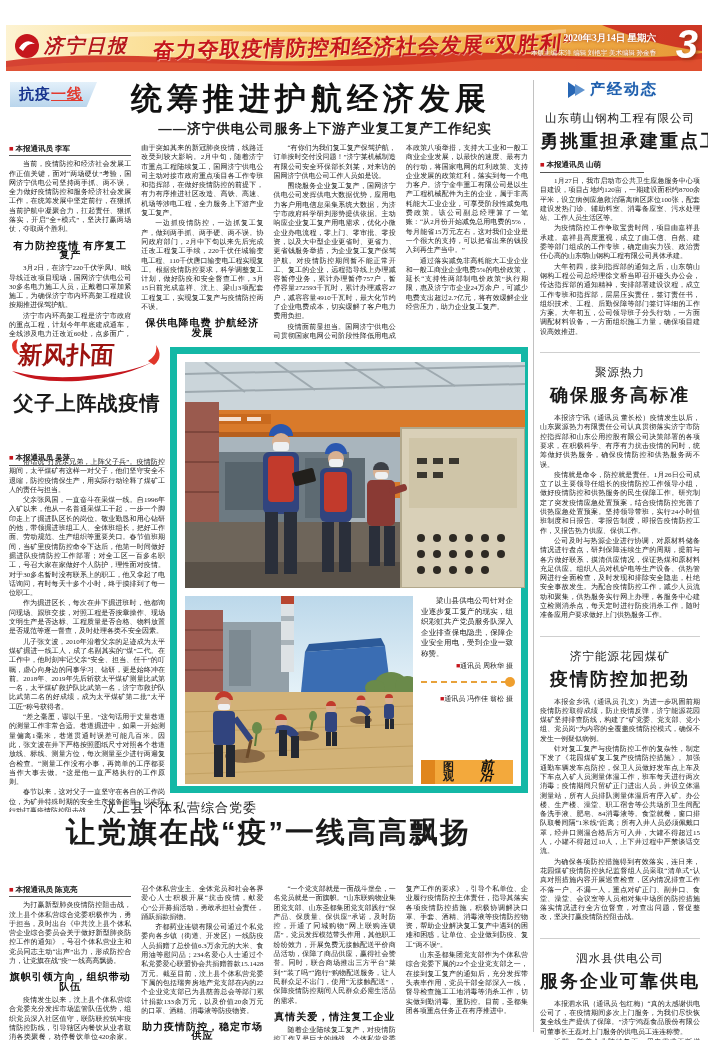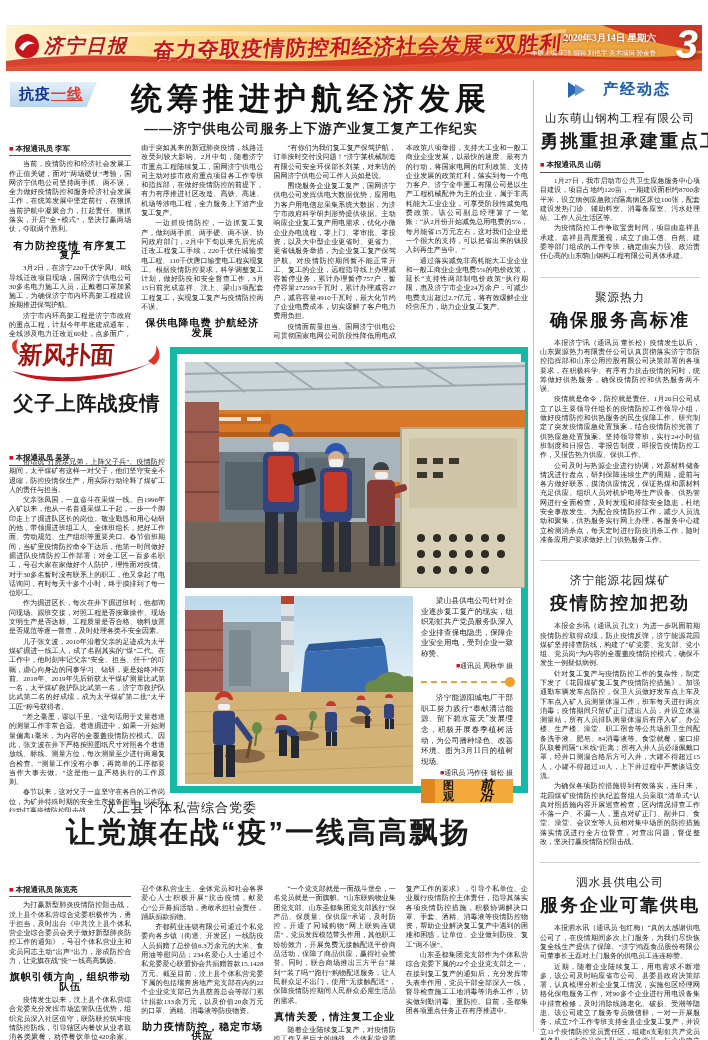--- a/index.html
+++ b/index.html
@@ -37,21 +37,21 @@
   
   .kangyi{ position:absolute; left:10px; top:82px; padding:3px 14px 3px 9px; z-index:2;
     background:linear-gradient(180deg,#e3f0fa,#b9d5ec);
     clip-path:polygon(0 0,100% 0,88% 100%,0 100%);
     font-family:"Liberation Sans",sans-serif; font-weight:bold; font-size:15px; letter-spacing:1px;}
   .kangyi .b{ color:#16338e; } .kangyi .r{ color:#e23a2f;text-decoration:underline; }
   .xinfeng{ position:absolute; left:8px; top:331px; width:152px; height:52px; }
   
   .lead-headline{ position:absolute; left:95px; top:78px; width:432px; text-align:center;
     font-family:"Liberation Sans",sans-serif; font-weight:bold; font-size:31px; letter-spacing:5px; color:#111; white-space:nowrap;}
-  .lead-subtitle{ position:absolute; left:95px; top:120px; width:432px; text-align:center;
+  .lead-subtitle{ position:absolute; left:109px; top:120px; width:432px; text-align:center;
     font-family:"Liberation Sans",sans-serif; font-weight:bold; font-size:13.5px; letter-spacing:1px; color:#222;}
   .colbody{ font-size:7px; line-height:9.3px; text-align:justify; overflow:hidden; color:#222; }
   .colbody p{ text-indent:2em; margin-bottom:1px; }
   .lead-body{ position:absolute; left:9px; top:144px; width:519px; height:201px;
     column-count:4; column-gap:10px; column-fill:auto; }
   .byline-row{ border-bottom:1px solid #555; padding-bottom:2px; margin-bottom:4px;
     font-family:"Liberation Sans",sans-serif; font-weight:bold; font-size:7.5px; }
   .byline-row .mk{ color:#c5161d; margin-right:2px; }
   h3.subhead{ font-family:"Liberation Sans",sans-serif; font-size:10px; font-weight:bold;
     text-align:center; letter-spacing:1px; margin:6px 0 5px; color:#111; }
@@ -80,21 +80,21 @@
   .tuguan .scr{ font-family:"Liberation Serif",serif; font-weight:bold; font-style:italic; font-size:13px; color:#111; }
   
   .party-kicker{ position:absolute; left:103px; top:799px;
     font-family:"Liberation Sans",sans-serif; font-size:13px; color:#222; letter-spacing:1px; }
   .party-headline{ position:absolute; left:9px; top:813px; width:519px; text-align:center;
     font-family:"Liberation Sans",sans-serif; font-weight:bold; font-size:29px; letter-spacing:2px; white-space:nowrap;}
   .party-body{ position:absolute; left:9px; top:885px; width:519px; height:173px;
     column-count:4; column-gap:10px; column-fill:auto; }
   
   .sidebar{ position:absolute; left:540px; top:80px; width:160px; }
-  .chanjing{ display:flex; align-items:center; gap:17px; margin-bottom:12px;padding-left:28px; }
+  .chanjing{ display:flex; align-items:center; gap:4px; margin-bottom:12px;padding-left:28px; }
   .chanjing .txt{ font-family:"Liberation Sans",sans-serif; font-weight:bold; font-size:15px;
     color:#1f5fae; letter-spacing:2px; text-shadow:0 0 1px #9dbede; }
   .sb-article{ margin-bottom:14px; }
   .sb-kicker{ text-align:center; font-family:"Liberation Sans",sans-serif; font-size:11.5px; color:#222; letter-spacing:1px; }
   .sb-headline{ text-align:center; font-family:"Liberation Sans",sans-serif; font-weight:bold;
     font-size:18px; letter-spacing:2px; margin:3px 0 7px; white-space:nowrap; }
   .sb-byline{ width:104px; }
   .sb-rule{ border-top:1px solid #cfcfcf; margin:12px 0; }
   .sb-body{ }
 </style>
@@ -159,21 +159,21 @@
     <path d="M140,30 Q150,24 148,14 Q156,26 146,34 Z" fill="#e0362a"></path>
     <text x="12" y="32" font-family="Liberation Sans, sans-serif" font-size="24" font-weight="bold" fill="#9c1310" transform="skewX(-4)">新风扑面</text>
   </svg>
   <div class="family-headline">父子上阵战疫情</div>
   <div class="family-byline byline-row"><span class="mk">■</span><span>本报通讯员 吴萍</span></div>
   <div class="family-body colbody">
       <p>俗话说“打虎亲兄弟，上阵父子兵”。疫情防控期间，太平煤矿有这样一对父子，他们坚守安全不退缩，防控疫情保生产，用实际行动诠释了煤矿工人的责任与担当。</p>
       <p>父亲张凤国，一直奋斗在采煤一线。自1996年入矿以来，他从一名普通采煤工干起，一步一个脚印走上了掘进队区长的岗位。敬业勤恳和用心钻研的他，带领掘进班组工人、全体班组长，把好工作面、劳动规范、生产组织等重要关口。春节值班期间，当矿里疫情防控命令下达后，他第一时间做好掘进队疫情防控工作部署；对全工区一百多名职工，号召大家在家做好个人防护，理性面对疫情。对于30多名暂时没有联系上的职工，他又拿起了电话询问，有时每天十多个小时，终于摸排到了每一位职工。</p>
       <p>作为掘进区长，每次在井下掘进班时，他都询问现场、跟班交接，对照工程是否按章操作、现场文明生产是否达标、工程质量是否合格、物料放置是否规范等逐一督查，及时处理各类不安全因素。</p>
       <p>儿子张文波，2010年沿着父亲的足迹成为太平煤矿掘进一线工人，成了名副其实的“煤”二代。在工作中，他时刻牢记父亲“安全、担当、任干”的叮嘱，虚心向身边的同事学习、钻研，更是始终冲在前。2018年、2019年先后斩获太平煤矿测量比武第一名，太平煤矿救护队比武第一名，济宁市救护队比武第二名的好成绩，成为太平煤矿第二批“太平工匠”称号获得者。</p>
-      <p>“差之毫厘，谬以千里。”这句话用于丈量巷道的测量工作非常合适。巷道掘进中，如果一开始测量偏离1毫米，为内容的全覆盖疫情防控模式。因此，张文波在井下严格按照图纸尺寸对照各个巷道放线、标线、测量方位，每次测量至少进行两遍复合检查。“测量工作没有小事，再简单的工序都要当作大事去做。”这是他一直严格执行的工作原则。</p>
+      <p>“差之毫厘，谬以千里。”这句话用于丈量巷道的测量工作非常合适。巷道掘进中，如果一开始测量偏离1毫米，巷道贯通时误差可能几百米。因此，张文波在井下严格按照图纸尺寸对照各个巷道放线、标线、测量方位，每次测量至少进行两遍复合检查。“测量工作没有小事，再简单的工序都要当作大事去做。”这是他一直严格执行的工作原则。</p>
       <p>春节以来，这对父子一直坚守在各自的工作岗位，为矿井特殊时期的安全生产储备能量，以实际行动打赢疫情防控阻击战。</p>
     </div>
 
   <div class="photo-box">
     <svg class="photo1" viewBox="0 0 340 226">
       <rect width="340" height="226" fill="#a9b5bd"></rect>
       <rect width="340" height="64" fill="#cbd5da"></rect>
       <g stroke="#8b979e" stroke-width="2" opacity="0.7">
         <line x1="0" y1="12" x2="340" y2="4"></line>
           <line x1="0" y1="30" x2="340" y2="22"></line>
@@ -345,21 +345,20 @@
           </g>
         <g fill="#6a8a4a">
             <ellipse cx="72" cy="132" rx="5" ry="6"></ellipse>
             <ellipse cx="128" cy="120" rx="4" ry="5"></ellipse>
           </g>
       </svg>
       <div class="caption-col">
         <p>梁山县供电公司针对企业逐步复工复产的现实，组织彩虹共产党员服务队深入企业排查保电隐患，保障企业安全用电，受到企业一致称赞。</p>
         <div class="credit"><span class="mk">■</span><span>通讯员 周秋华 摄</span></div>
         <div class="caption-divider"></div>
-        <p>济宁能源阳城电厂干部职工努力践行“奉献清洁能源、留下碧水蓝天”发展理念，积极开展春季植树活动，为公司播种绿色、改善环境。图为3月11日的植树现场。</p>
         <div class="credit"><span class="mk">■</span><span>通讯员 冯作佳 翁松 摄</span></div>
         <div class="tuguan">
           <span class="pre">图观</span>
           <span class="scr">前沿</span>
         </div>
       </div>
     </div>
   </div>
 
   <div class="party-kicker">汶上县个体私营综合党委</div>
@@ -394,20 +393,21 @@
       <span class="txt">产经动态</span>
     </div>
 
     <div class="sb-article">
       <div class="sb-kicker">山东萌山钢构工程有限公司</div>
       <div class="sb-headline">勇挑重担承建重点工程</div>
       <div class="byline-row sb-byline"><span class="mk">■</span><span>本报通讯员 山萌</span></div>
       <div class="sb-body colbody">
           <p>1月27日，我市启动市公共卫生应急服务中心项目建设，项目占地约120亩，一期建设面积约8700余平米，设立病例应急救治隔离病区床位100张，配套建设发热门诊、辅助料室、消毒备应室、污水处理站、工作人员生活区等。</p>
           <p>为疫情防控工作争取宝贵时间，项目由嘉祥县承建。嘉祥县高度重视，成立了由工信、自然、建委等部门组成的工作专班，确定由实力强、政治责任心高的山东萌山钢构工程有限公司具体承建。</p>
+          <p>大年初四，接到指挥部的通知之后，山东萌山钢构工程公司总经理徐文桥当即召开碰头办公会，传达指挥部的通知精神，安排部署建设议程，成立工作专班和指挥部，层层压实责任，签订责任书，组织技术、工程、后勤保障等部门签订详细的工作方案。大年初五，公司领导班子分头行动，一方面调配材料设备，一方面组织施工力量，确保项目建设高效推进。</p>
         </div>
     </div>
     <div class="sb-rule"></div>
 
     <div class="sb-article">
       <div class="sb-kicker">聚源热力</div>
       <div class="sb-headline">确保服务高标准</div>
       <div class="sb-body colbody">
           <p>本报济宁讯（通讯员 董长松）疫情发生以后，山东聚源热力有限责任公司认真贯彻落实济宁市防控指挥部和山东公用控股有限公司决策部署的各项要求，在积极科学、有序有力抗击疫情的同时，统筹做好供热服务，确保疫情防控和供热服务两不误。</p>
           <p>疫情就是命令，防控就是责任。1月26日公司成立了以主要领导任组长的疫情防控工作领导小组，做好疫情防控和供热服务的民生保障工作。研究制定了突发疫情应急处置预案，结合疫情防控完善了供热应急处置预案。坚持领导带班，实行24小时值班制度和日报告、零报告制度，即报告疫情防控工作，又报告热力供应、保供工作。</p>

